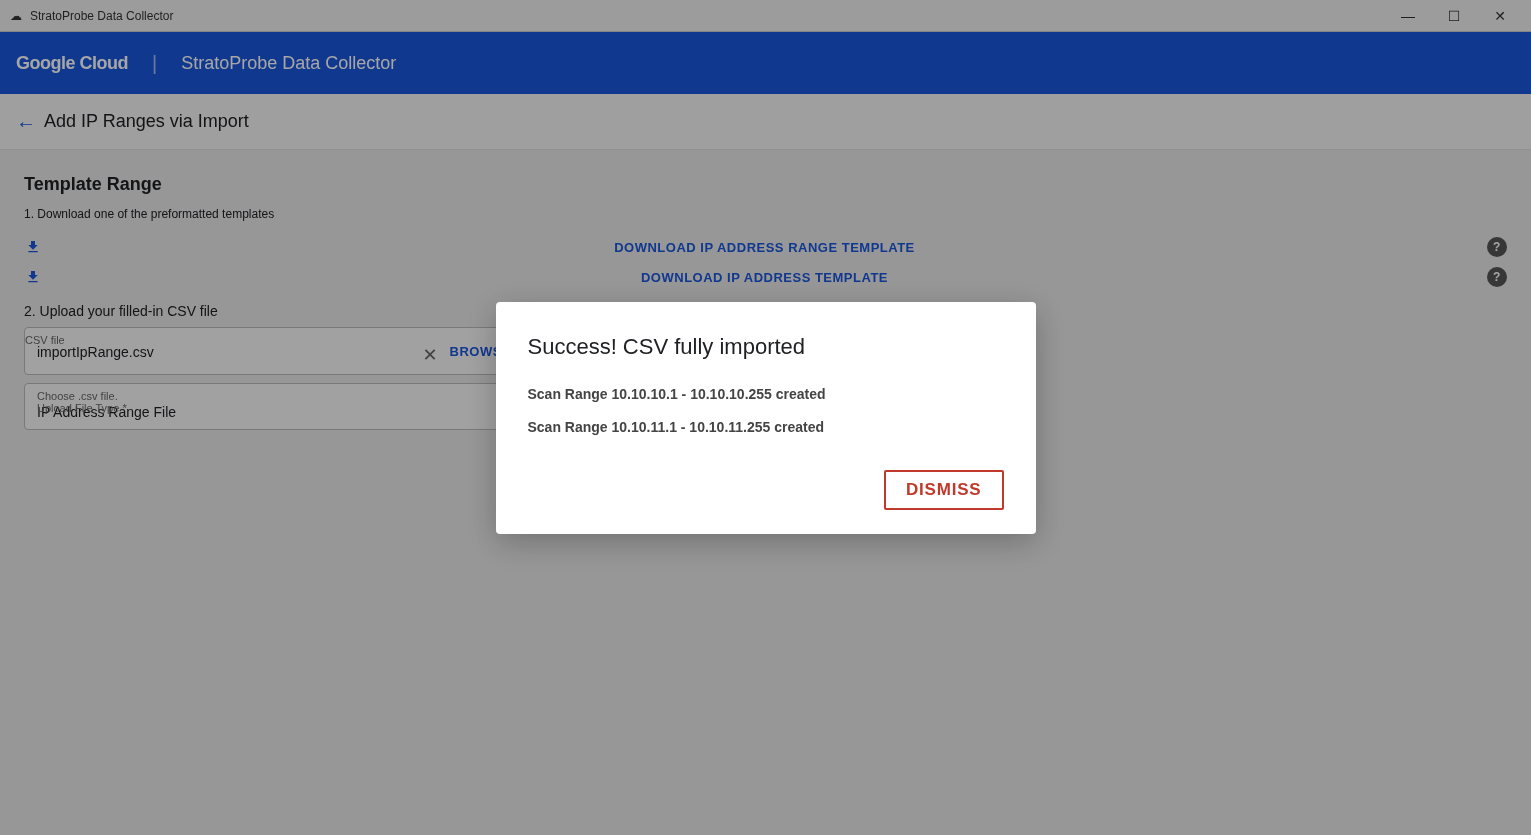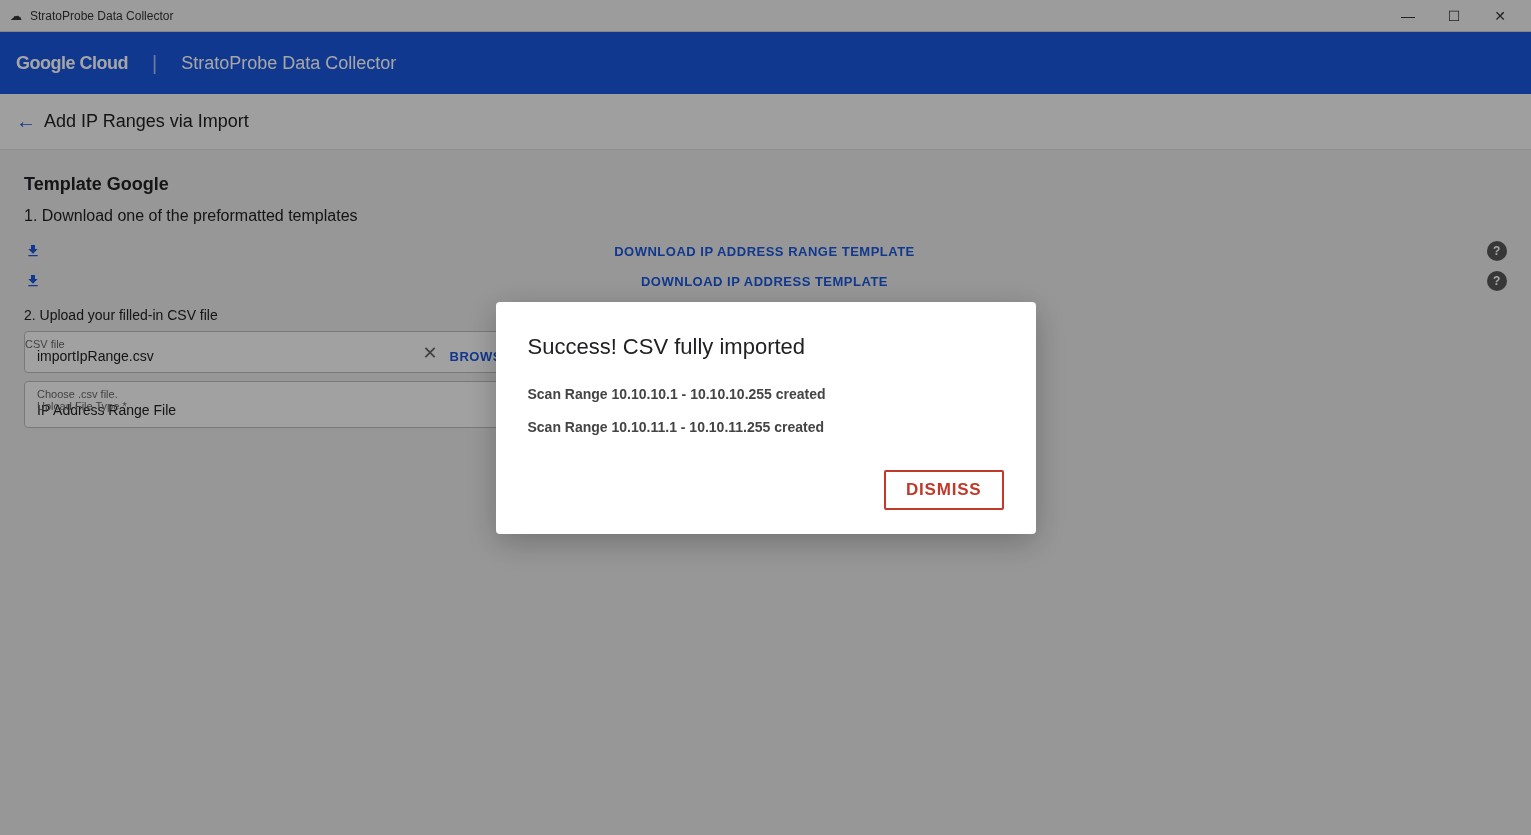--- a/index.html
+++ b/index.html
@@ -85,21 +85,21 @@
     .main-content {
       padding: 24px 24px;
       background: #e8e8e8;
       min-height: calc(835px - 32px - 56px - 56px);
     }
 
     .section-title {
       font-size: 18px; font-weight: 600; color: #202124; margin-bottom: 12px;
     }
     .step-label {
-      font-size: 16px; color: #202124; margin-bottom: 16px;
+      font-size: 12px; color: #202124; margin-bottom: 16px;
     }
 
     .download-link {
       display: flex; align-items: center; gap: 8px;
       color: #1a56db; font-size: 13px; font-weight: 600;
       letter-spacing: 0.5px; cursor: pointer; text-decoration: none;
       margin-bottom: 10px;
       justify-content: space-between;
     }
     .download-icon {
@@ -122,21 +122,21 @@
       border: 1px solid #bbb;
       border-radius: 4px;
       padding: 8px 12px 8px 12px;
       width: 500px;
       position: relative;
     }
     .csv-file-label {
       font-size: 11px; color: #666; position: absolute; top: 6px; left: 0;
     }
     .csv-file-row {
-      display: flex; align-items: flex-end; margin-top: 2px;
+      display: flex; align-items: flex-start; margin-top: 8px;
     }
     .csv-filename {
       flex: 1; font-size: 14px; color: #202124;
     }
     .csv-clear-btn {
       background: none; border: none; cursor: pointer;
       color: #666; font-size: 18px; margin-right: 12px; display: flex; align-items: center;
     }
     .csv-browse-btn {
       background: none; border: none; cursor: pointer;
@@ -226,21 +226,21 @@
 </div>
 
 <div class="page-header">
   <button class="back-btn">
     <span class="back-arrow">←</span>
     <span class="page-title">Add IP Ranges via Import</span>
   </button>
 </div>
 
 <div class="main-content">
-  <div class="section-title">Template Google</div>
+  <div class="section-title">Template Range</div>
   <div class="step-label">1. Download one of the preformatted templates</div>
 
   <div class="download-link">
     <span class="download-icon">
       <svg width="16" height="16" viewBox="0 0 24 24" fill="currentColor">
         <path d="M19 9h-4V3H9v6H5l7 7 7-7zm-14 9v2h14v-2H5z"></path>
       </svg>
     </span>
     <span>DOWNLOAD IP ADDRESS RANGE TEMPLATE</span>
     <span class="help-icon">?</span>

